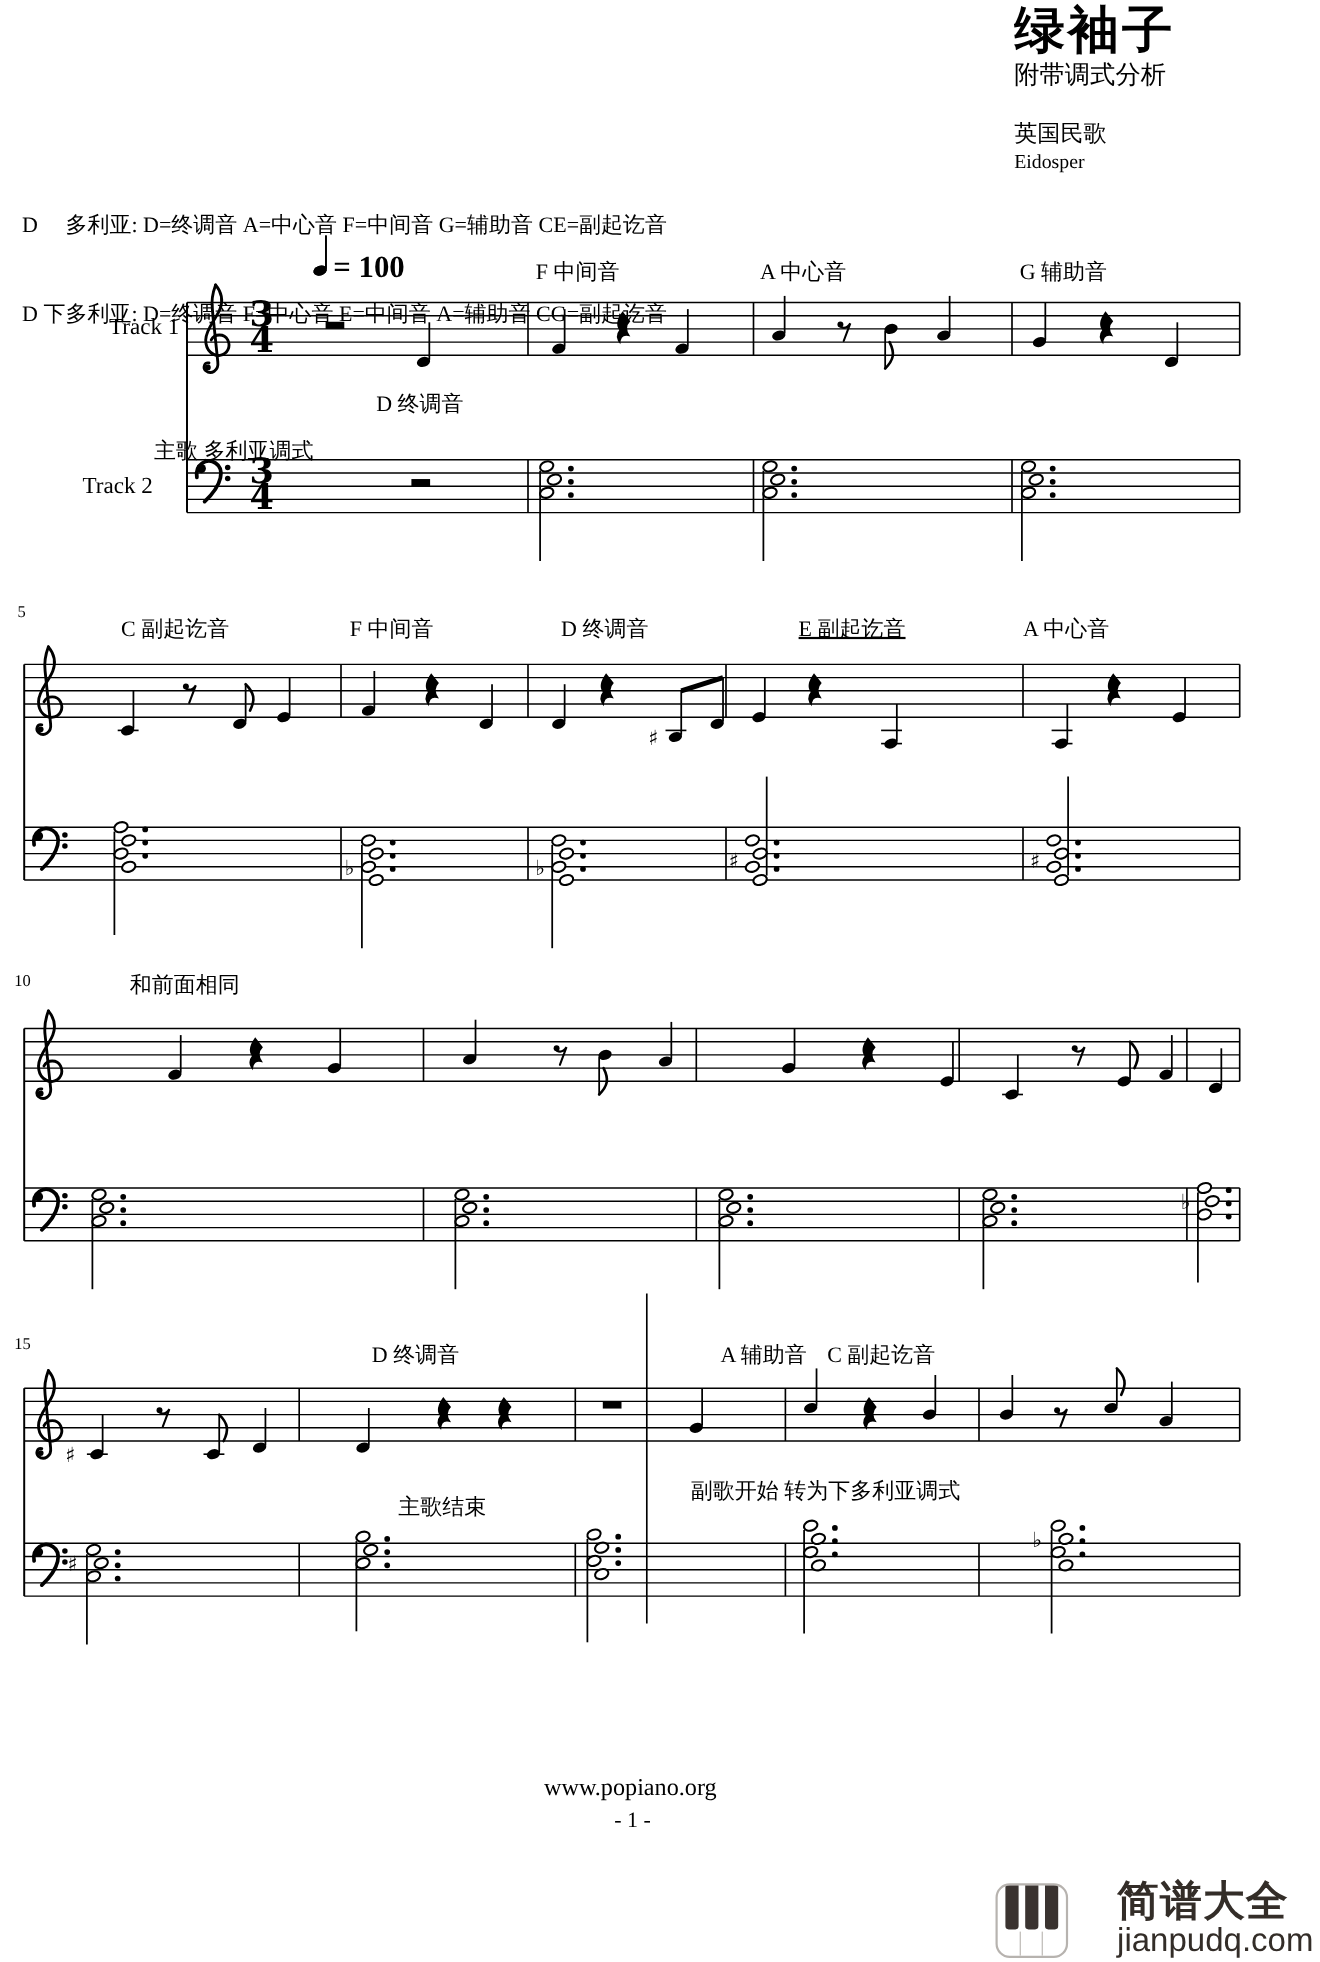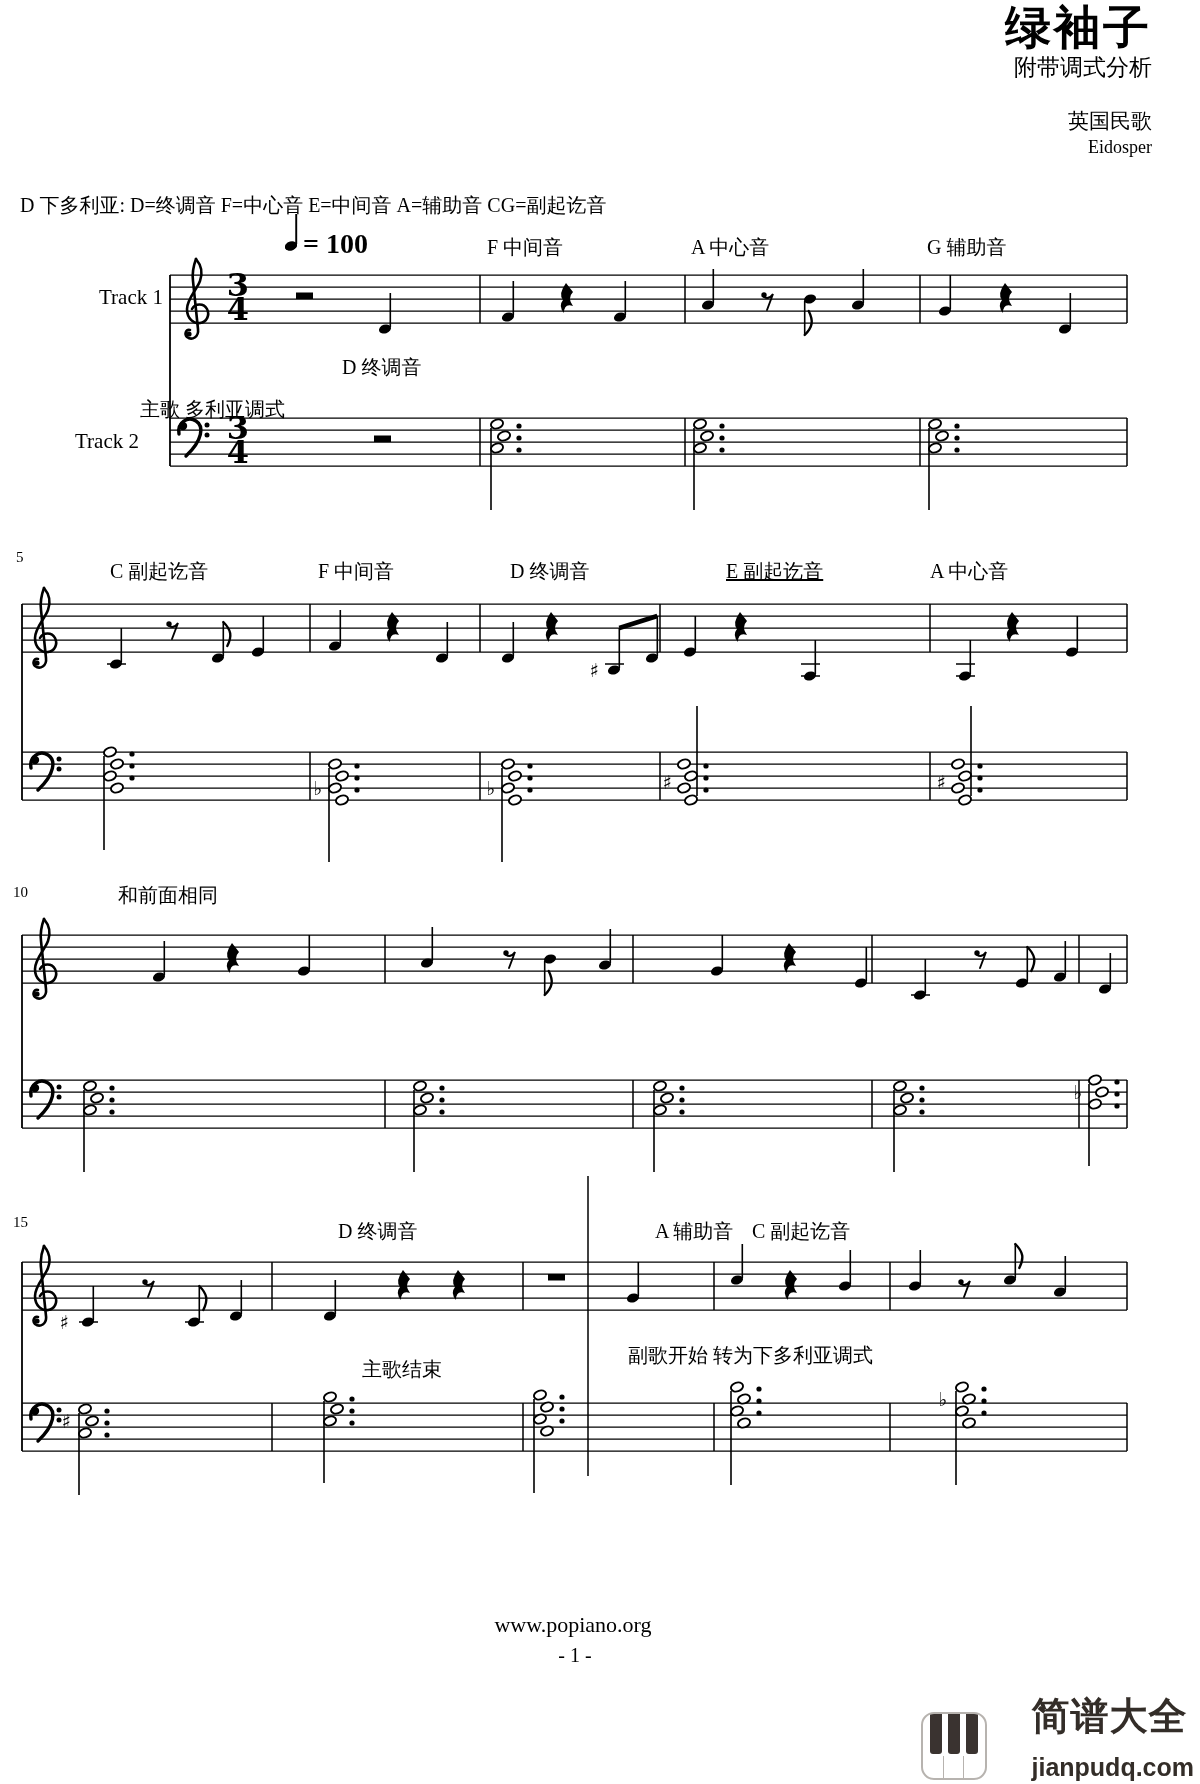--- a/index.html
+++ b/index.html
@@ -1,39 +1,39 @@
 <!DOCTYPE html>
 <html><head>
 <meta charset="utf-8">
 <style>
   html,body{margin:0;padding:0;background:#888;}
   .page{position:relative;width:1200px;height:1784px;background:#ffffff;
         font-family:"Liberation Serif",serif;color:#000;overflow:hidden;}
   svg#score-svg{position:absolute;left:0;top:0;}
-  .titleblock{position:absolute;top:2px;right:48px;width:230px;text-align:right;}
+  .titleblock{position:absolute;top:2px;right:48px;width:230px;text-align:left;}
   .title{font-size:46px;font-weight:bold;letter-spacing:3px;line-height:52px;}
   .subtitle{font-size:23px;line-height:28px;}
   .origin{font-size:21px;line-height:26px;margin-top:26px;}
   .author{font-size:18px;line-height:26px;}
   .modelines{position:absolute;left:20px;top:138px;font-size:20px;line-height:27px;white-space:pre;}
   .tempo{position:absolute;left:303px;top:228px;font-size:28px;font-weight:bold;}
   .tracklabel{position:absolute;font-size:21px;}
   .slabel{position:absolute;white-space:nowrap;}
   .ann{font-size:20px;}
   .num{font-size:15px;}
   .footer-site{position:absolute;left:573px;top:1612px;transform:translateX(-50%);font-size:22px;}
   .footer-page{position:absolute;left:575px;top:1644px;transform:translateX(-50%);font-size:20px;}
   .wm{position:absolute;right:6px;bottom:4px;display:flex;align-items:flex-end;gap:40px;}
   .wm-icon{position:relative;width:62px;height:64px;border:2px solid #b7b3af;border-radius:13px;
            background:#fff;margin-right:5px;overflow:hidden;}
   .wm-key{position:absolute;top:-2px;width:12px;height:42px;background:#3a3330;border-radius:0 0 3px 3px;}
   .wm-sep{position:absolute;bottom:0;width:1px;height:22px;background:#b7b3af;}
   .wm-text{line-height:1;color:#332d28;}
   .wm-name{font-size:38px;font-weight:bold;letter-spacing:1px;font-family:"Liberation Serif",serif;}
-  .wm-url{font-size:25px;font-weight:bold;font-family:"Liberation Sans",sans-serif;margin-top:20px;}
+  .wm-url{font-size:30px;font-weight:normal;font-family:"Liberation Sans",sans-serif;margin-top:2px;}
 </style>
 </head>
 <body>
 
 <div class="page">
   <svg id="score-svg" width="1200" height="1784">
       <line x1="170" y1="275" x2="1127" y2="275" stroke="#000000" stroke-width="1.25"></line>
       <line x1="170" y1="287" x2="1127" y2="287" stroke="#000000" stroke-width="1.25"></line>
       <line x1="170" y1="299" x2="1127" y2="299" stroke="#000000" stroke-width="1.25"></line>
       <line x1="170" y1="311" x2="1127" y2="311" stroke="#000000" stroke-width="1.25"></line>
@@ -480,20 +480,21 @@
     </svg>
 
   <div class="titleblock">
     <div class="title">绿袖子</div>
     <div class="subtitle">附带调式分析</div>
     <div class="origin">英国民歌</div>
     <div class="author">Eidosper</div>
   </div>
 
   <div class="modelines">
+    <div>D　 多利亚: D=终调音 A=中心音 F=中间音 G=辅助音 CE=副起讫音</div>
     <div>D 下多利亚: D=终调音 F=中心音 E=中间音 A=辅助音 CG=副起讫音</div>
   </div>
 
   <div class="tempo">= 100</div>
 
   <div class="tracklabel" style="left:75px;top:285px;margin-left:24px;">Track 1</div>
   <div class="tracklabel" style="left:75px;top:429px;">Track 2</div>
 
   <div id="labels">
       <div class="slabel ann" style="left: 487px; top: 234px;">F 中间音</div>

